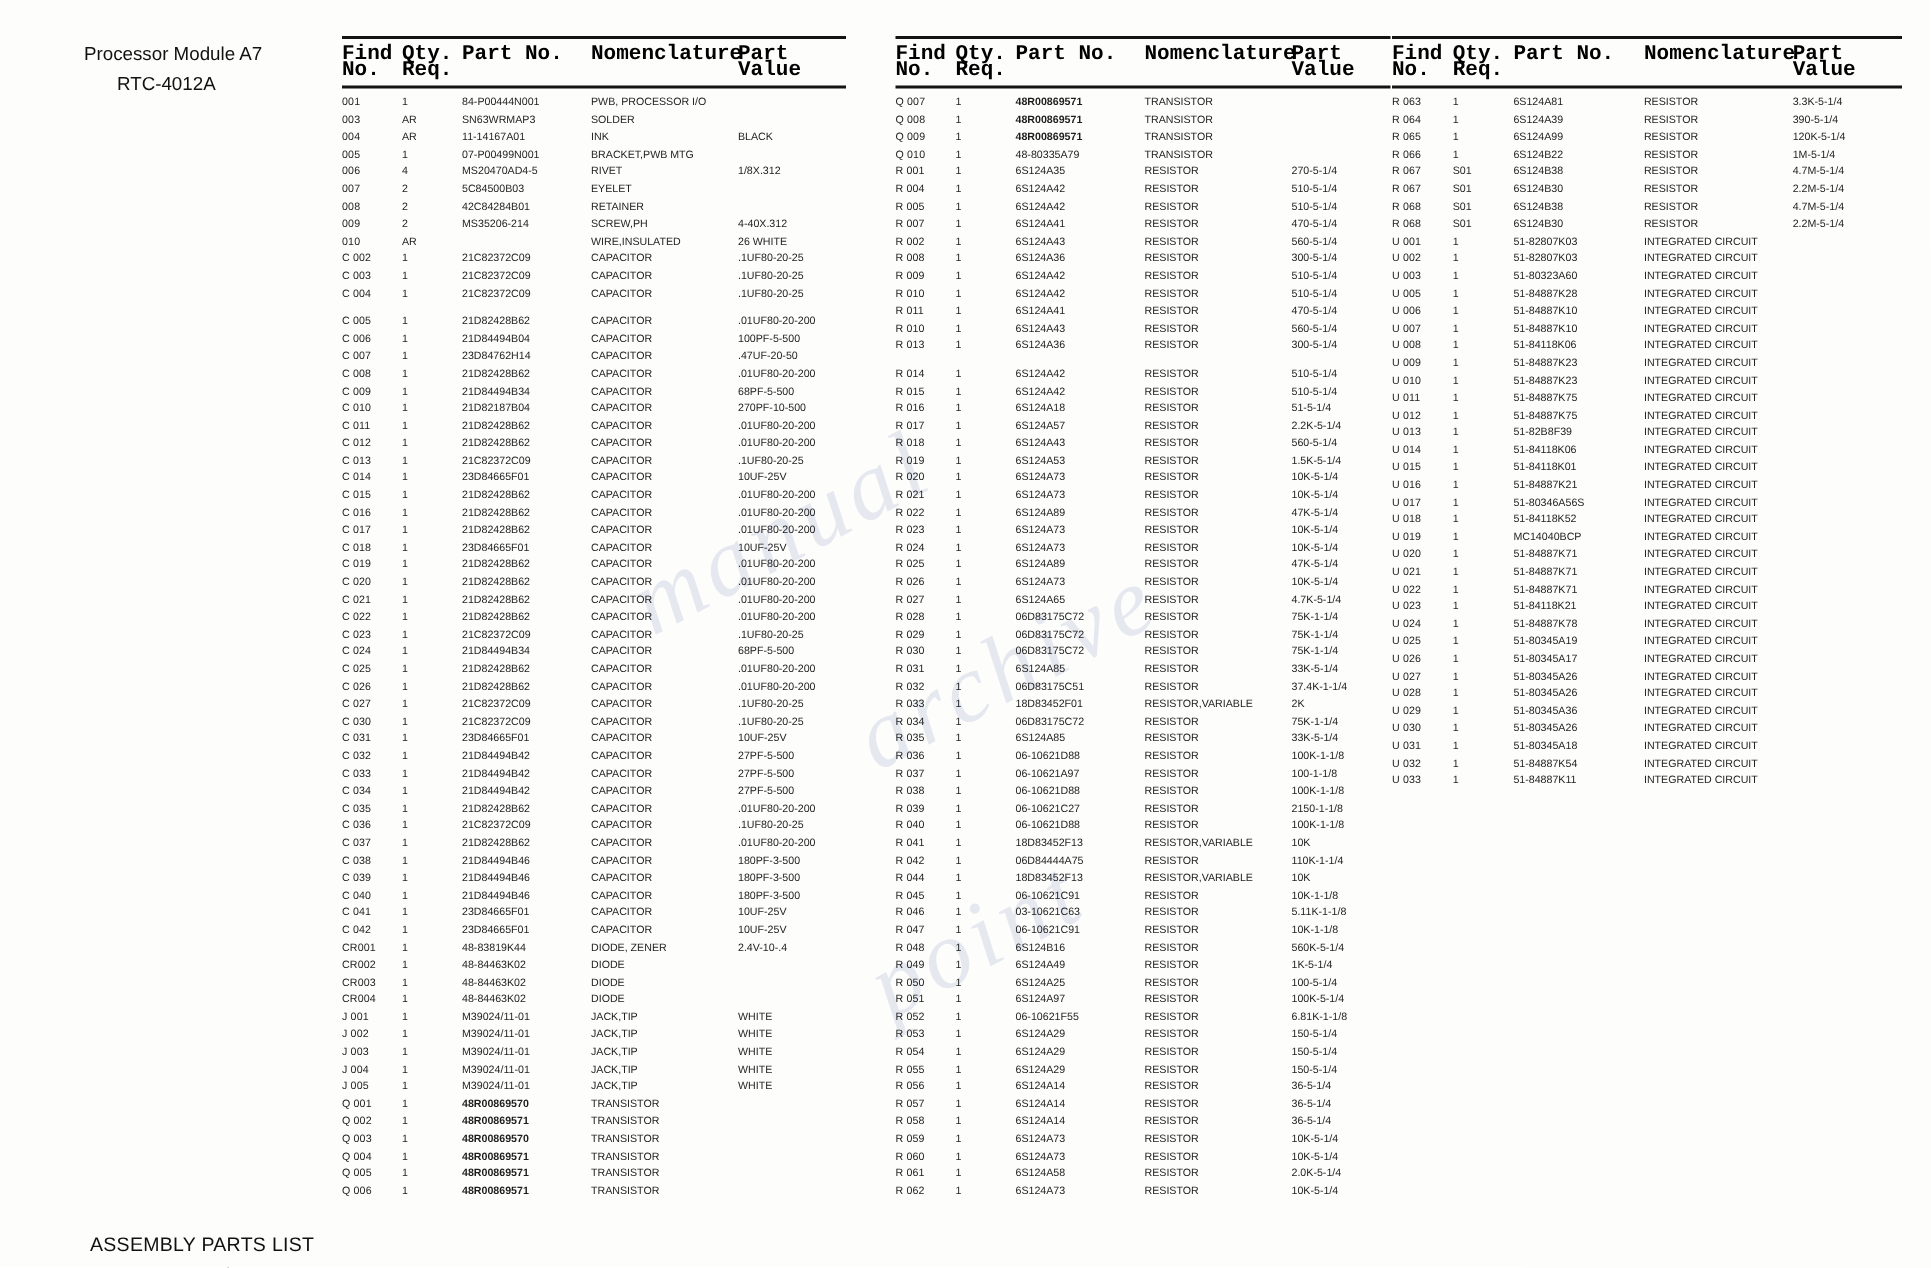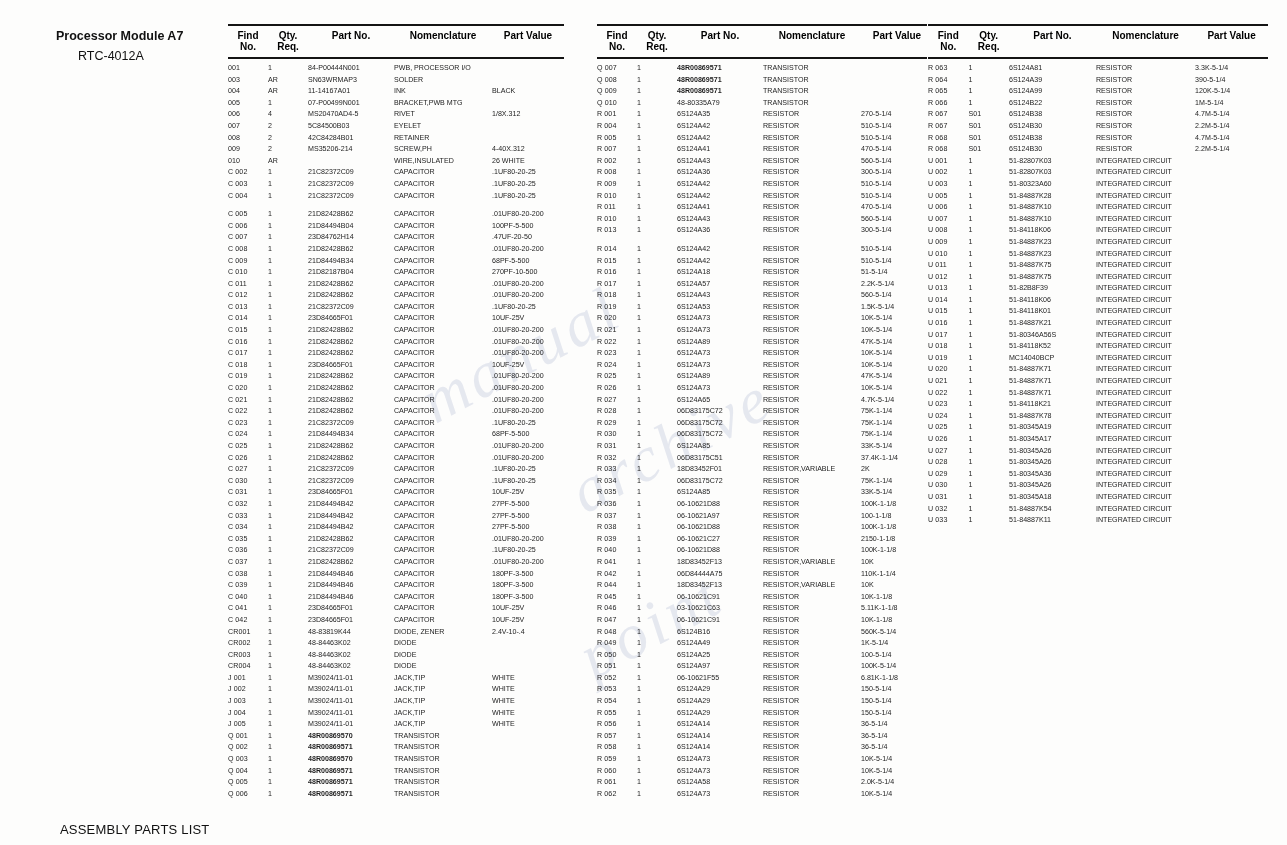--- a/index.html
+++ b/index.html
@@ -23,21 +23,21 @@
 
   
   .doc-head {
     position: absolute;
     left: 56px;
     top: 26px;
     font-size: 12.5px;
     line-height: 20px;
     color: #111;
   }
-  .doc-head .line1 { display: block; font-weight: bold; }
+  .doc-head .line1 { display: block; }
   .doc-head .line2 { display: block; padding-left: 22px; }
 
   
   .doc-foot {
     position: absolute;
     left: 60px;
     top: 778px;
     font-size: 13px;
     line-height: 20px;
     color: #111;
@@ -53,27 +53,28 @@
   .col-1 { left: 228px; width: 336px; }
   .col-2 { left: 597px; width: 330px; }
   .col-3 { left: 928px; width: 340px; }
 
   table.parts {
     border-collapse: collapse;
     width: 100%;
     table-layout: fixed;
   }
   table.parts thead th {
-    font-size: 10px;
+    font-size: 14px;
     font-weight: bold;
-    text-align: center;
+    text-align: left;
     padding: 0 0 2px 0;
     vertical-align: top;
     line-height: 10.5px;
     color: #000;
+    font-family: Liberation Mono, monospace;
   }
   .rule-top {
     height: 2px;
     background: #141414;
     margin-bottom: 5px;
   }
   .rule-head {
     height: 2px;
     background: #141414;
     margin: 3px 0 4px 0;

